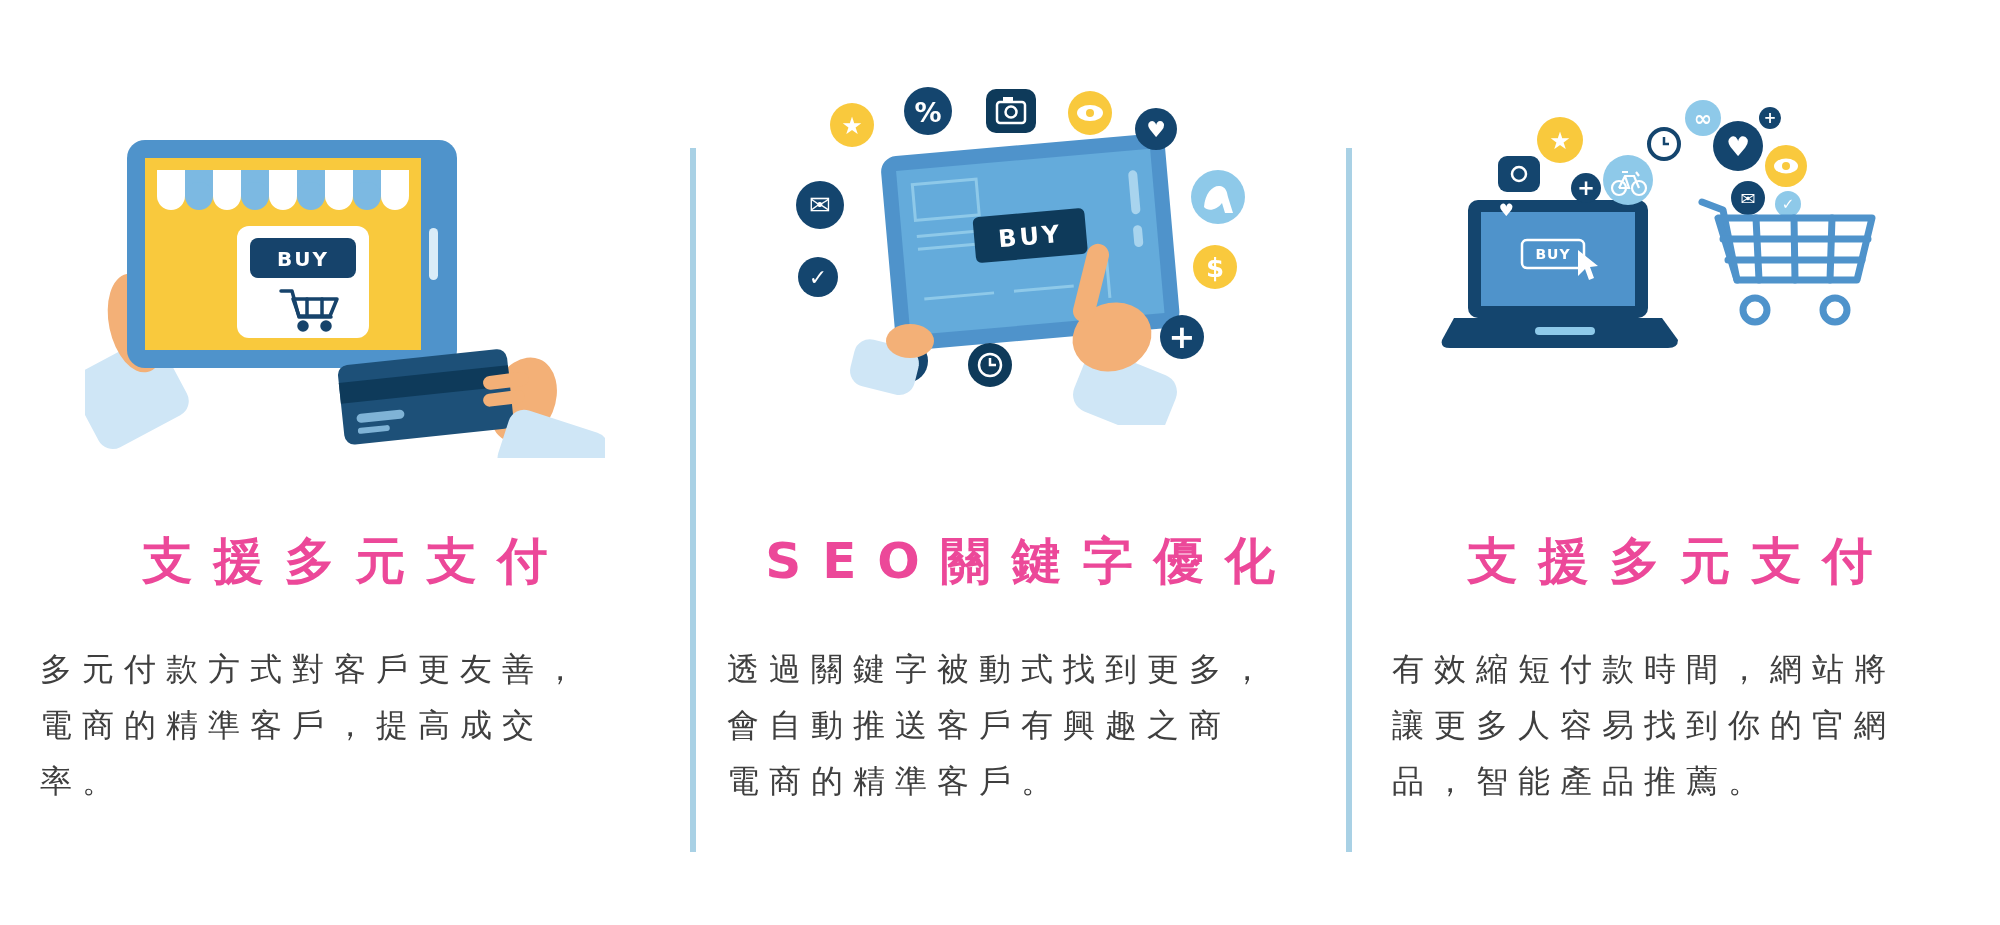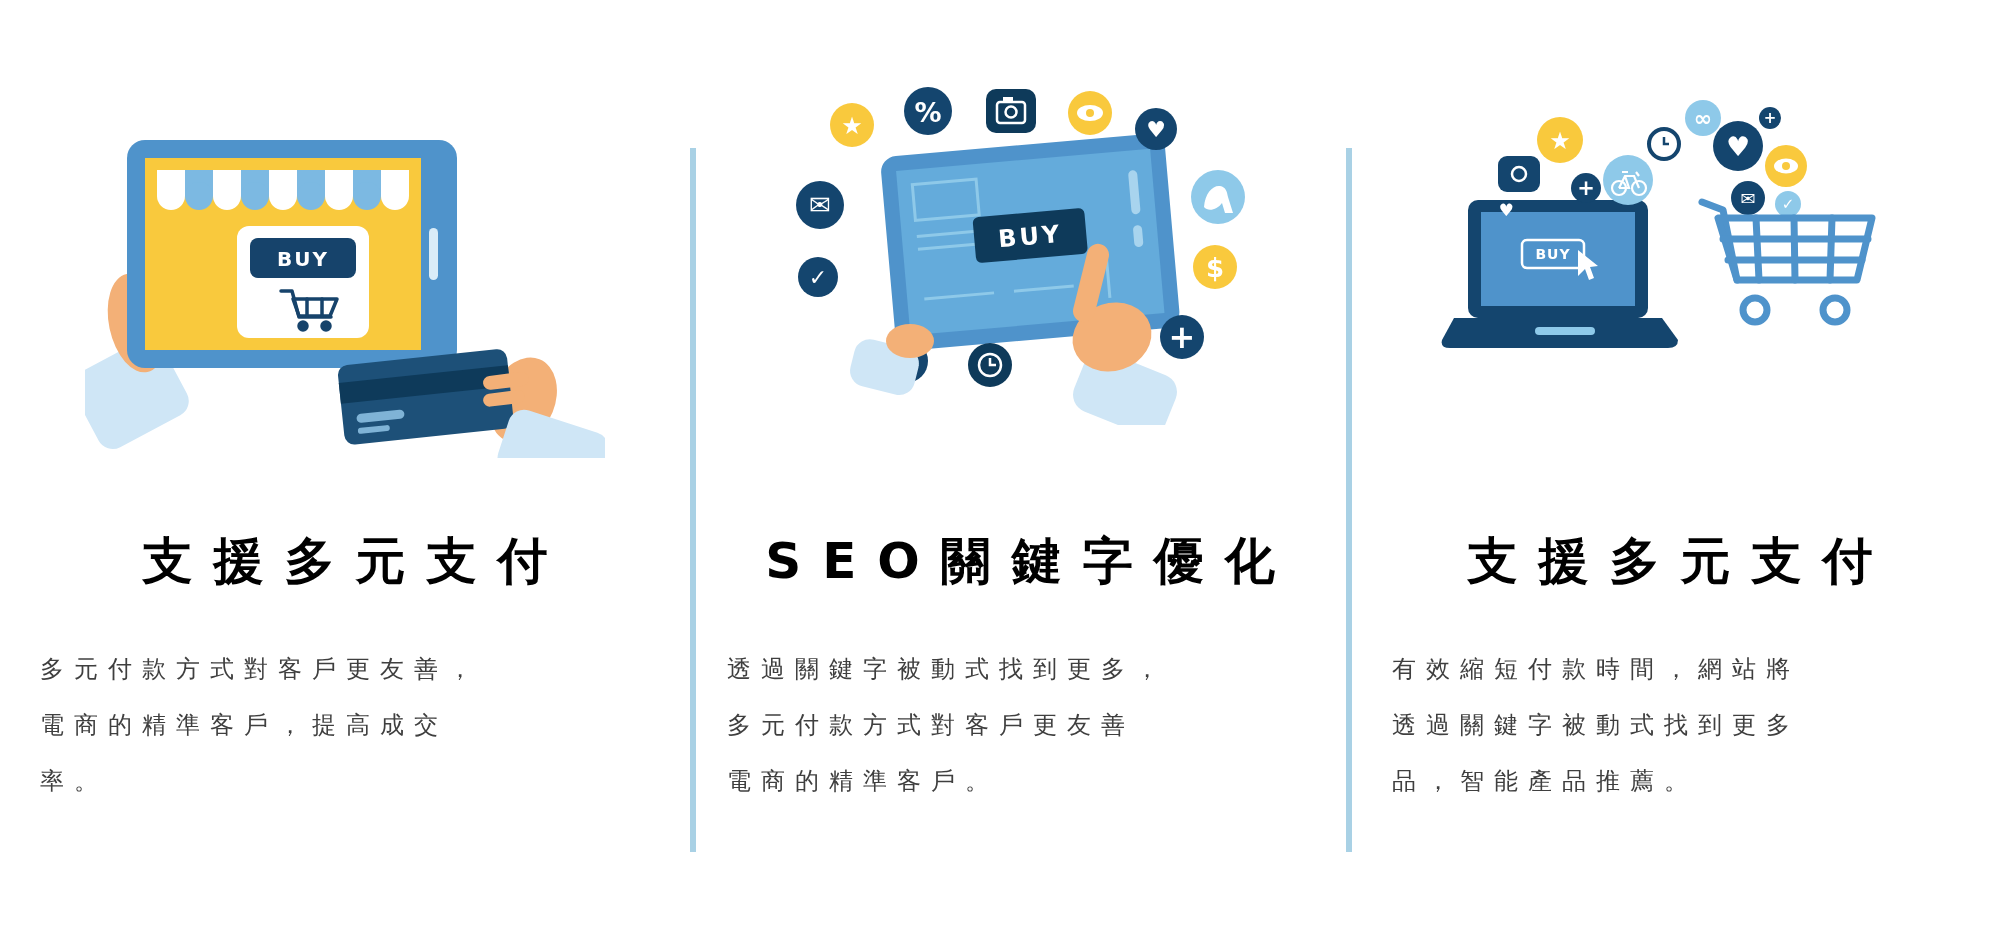--- a/index.html
+++ b/index.html
@@ -23,27 +23,27 @@
   .col-2 { left:715px;  width:610px; }
   .col-3 { left:1378px; width:584px; }
 
   .illus { height:510px; display:flex; align-items:center; justify-content:center; }
   .illus-payment svg { margin-top:75px; }
 
   .title {
     margin-top:18px;
     text-align:center;
     font-size:50px; font-weight:bold;
-    color:#000000;
+    color:#ec4899;
     letter-spacing:21px; padding-left:21px;
     white-space:nowrap;
   }
   .body {
     margin-top:46px;
-    font-size:24px; color:#3f3f3f;
+    font-size:32px; color:#3f3f3f;
     letter-spacing:10px; line-height:56px;
     text-align:left;
   }
   .col-2 .body { padding-left:12px; }
   .col-3 .body { padding-left:14px; }
   .body span { display:block; white-space:nowrap; }
 
   svg text {
     font-family:"DejaVu Sans","Liberation Sans",sans-serif;
     font-weight:bold; fill:#ffffff;
@@ -209,21 +209,21 @@
         <g>
           <rect x="318" y="274" width="98" height="64" rx="18" fill="#cfe6f6" transform="rotate(22 360 302)"></rect>
           <ellipse cx="352" cy="252" rx="40" ry="34" fill="#f3b077" transform="rotate(-18 352 252)"></ellipse>
           <rect x="320" y="158" width="22" height="80" rx="11" fill="#f3b077" transform="rotate(14 331 198)"></rect>
         </g>
       </svg>
     </div>
     <h2 class="title">SEO關鍵字優化</h2>
     <p class="body">
       <span>透過關鍵字被動式找到更多，</span>
-      <span>多元付款方式對客戶更友善</span>
+      <span>會自動推送客戶有興趣之商</span>
       <span>電商的精準客戶。</span>
     </p>
   </div>
 
   <div class="divider divider-2"></div>
 
   <div class="col col-3">
     <div class="illus">
       <svg viewBox="0 0 460 310" width="460" height="310">
 
@@ -296,18 +296,18 @@
           <path d="M316 118 L319 180 M354 118 L355 180 M392 118 L390 180"></path>
           <path d="M283 139 H428 M288 160 H422"></path>
           <circle cx="315" cy="210" r="12"></circle>
           <circle cx="395" cy="210" r="12"></circle>
         </g>
       </svg>
     </div>
     <h2 class="title">支援多元支付</h2>
     <p class="body">
       <span>有效縮短付款時間，網站將</span>
-      <span>透過關鍵字被動式找到更多</span>
+      <span>讓更多人容易找到你的官網</span>
       <span>品，智能產品推薦。</span>
     </p>
   </div>
 
 </div>
 
 </body></html>

